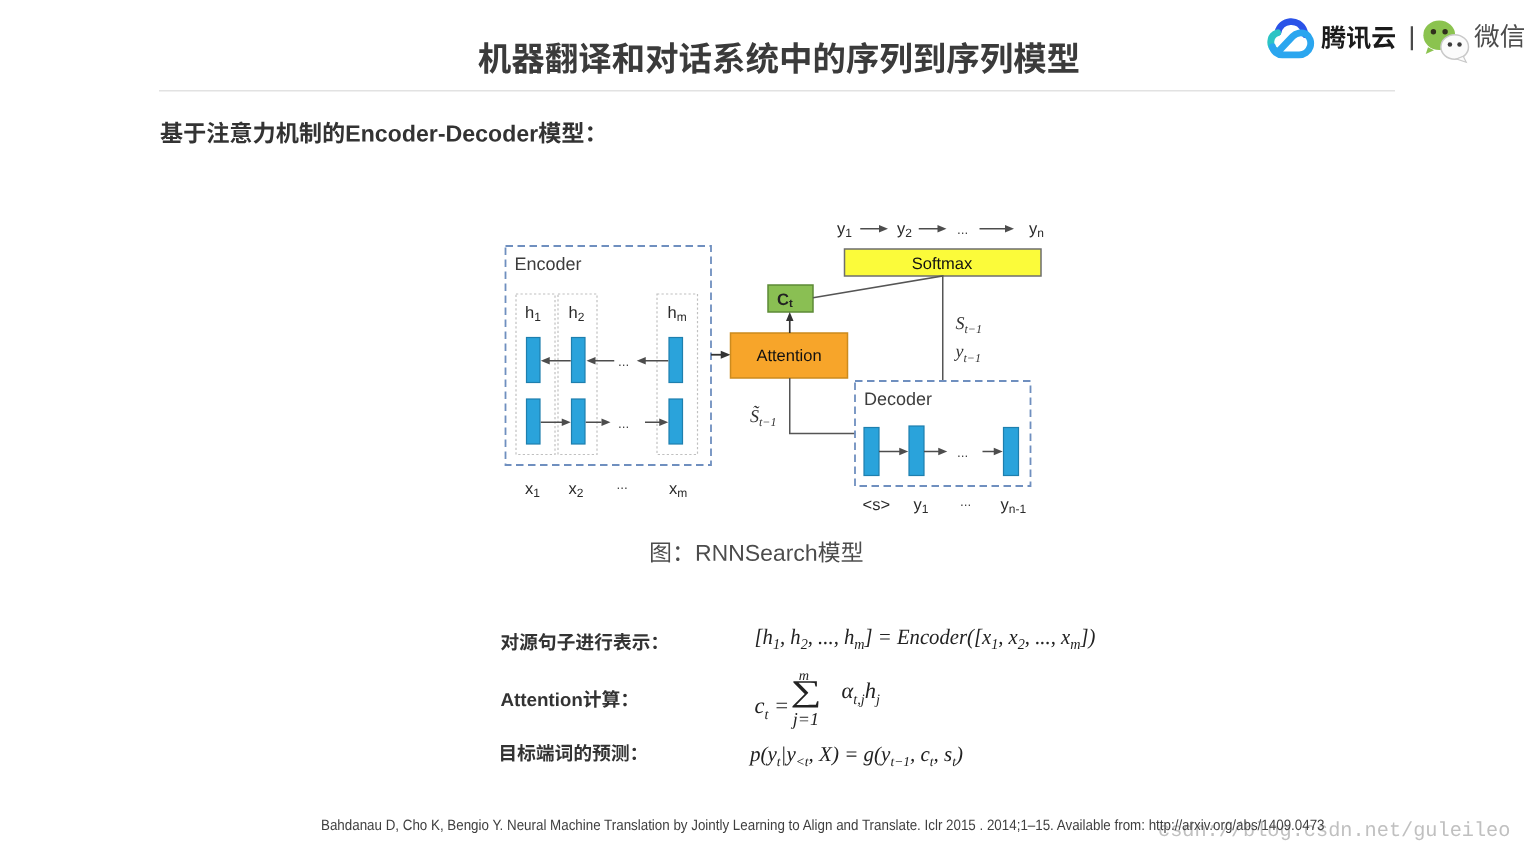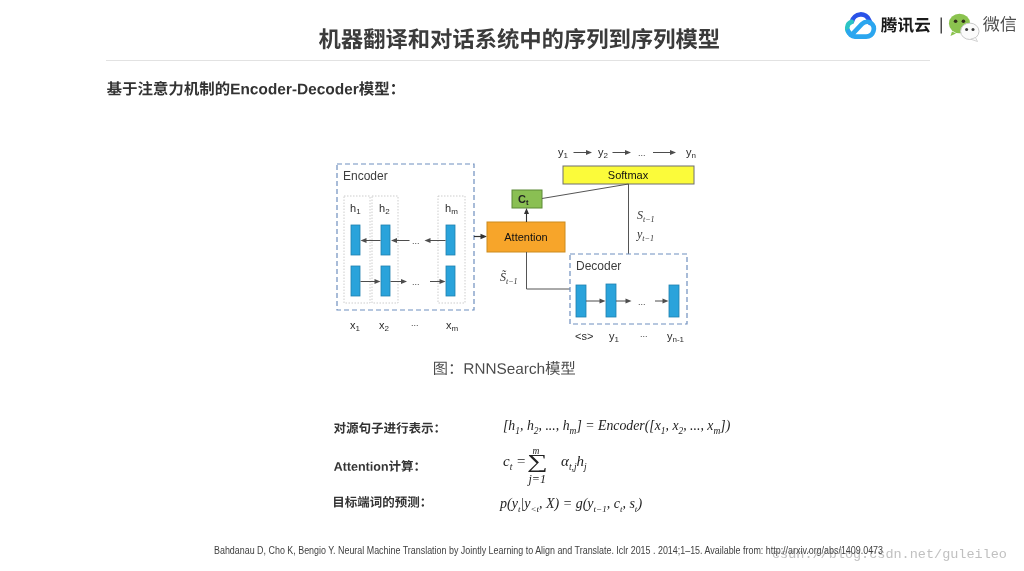--- a/index.html
+++ b/index.html
@@ -140,21 +140,21 @@
 <svg class="abs" style="left:333.0px; top:458.7px; overflow:visible;" width="86" height="14" viewBox="0 0 86 14" xmlns="http://www.w3.org/2000/svg">
     <path transform="translate(0.69 11.73)" d="M6.9 0.0 6.2 -2.2H2.9L2.1 0.0H0.3L3.4 -8.6H5.6L8.7 0.0ZM4.5 -7.3 4.5 -7.1Q4.4 -6.9 4.3 -6.6Q4.2 -6.4 3.3 -3.6H5.7L4.9 -6.0L4.6 -6.9Z M11.6 0.1Q10.8 0.1 10.4 -0.3Q10.0 -0.7 10.0 -1.6V-5.4H9.2V-6.6H10.1L10.6 -8.2H11.7V-6.6H13.0V-5.4H11.7V-2.0Q11.7 -1.5 11.9 -1.3Q12.1 -1.1 12.5 -1.1Q12.7 -1.1 13.0 -1.2V-0.1Q12.4 0.1 11.6 0.1Z M15.8 0.1Q15.0 0.1 14.6 -0.3Q14.2 -0.7 14.2 -1.6V-5.4H13.3V-6.6H14.3L14.8 -8.2H15.9V-6.6H17.1V-5.4H15.9V-2.0Q15.9 -1.5 16.1 -1.3Q16.2 -1.1 16.6 -1.1Q16.8 -1.1 17.2 -1.2V-0.1Q16.6 0.1 15.8 0.1Z M20.9 0.1Q19.4 0.1 18.6 -0.8Q17.8 -1.6 17.8 -3.3Q17.8 -5.0 18.7 -5.8Q19.5 -6.7 21.0 -6.7Q22.4 -6.7 23.1 -5.8Q23.9 -4.8 23.9 -3.0V-3.0H19.6Q19.6 -2.0 20.0 -1.5Q20.4 -1.0 21.0 -1.0Q21.9 -1.0 22.2 -1.8L23.8 -1.7Q23.1 0.1 20.9 0.1ZM20.9 -5.6Q20.3 -5.6 20.0 -5.2Q19.7 -4.8 19.7 -4.0H22.2Q22.2 -4.8 21.8 -5.2Q21.5 -5.6 20.9 -5.6Z M29.5 0.0V-3.7Q29.5 -5.4 28.3 -5.4Q27.7 -5.4 27.3 -4.9Q26.9 -4.4 26.9 -3.5V0.0H25.2V-5.1Q25.2 -5.7 25.2 -6.0Q25.1 -6.3 25.1 -6.6H26.8Q26.8 -6.5 26.8 -6.0Q26.8 -5.5 26.8 -5.3H26.9Q27.2 -6.0 27.7 -6.4Q28.3 -6.7 29.0 -6.7Q30.0 -6.7 30.6 -6.1Q31.2 -5.4 31.2 -4.2V0.0Z M34.5 0.1Q33.7 0.1 33.3 -0.3Q32.9 -0.7 32.9 -1.6V-5.4H32.1V-6.6H33.0L33.6 -8.2H34.6V-6.6H35.9V-5.4H34.6V-2.0Q34.6 -1.5 34.8 -1.3Q35.0 -1.1 35.4 -1.1Q35.6 -1.1 35.9 -1.2V-0.1Q35.3 0.1 34.5 0.1Z M37.0 -7.8V-9.1H38.7V-7.8ZM37.0 0.0V-6.6H38.7V0.0Z M46.7 -3.3Q46.7 -1.7 45.8 -0.8Q44.9 0.1 43.4 0.1Q41.8 0.1 40.9 -0.8Q40.1 -1.7 40.1 -3.3Q40.1 -4.9 40.9 -5.8Q41.8 -6.7 43.4 -6.7Q45.0 -6.7 45.9 -5.8Q46.7 -5.0 46.7 -3.3ZM44.9 -3.3Q44.9 -4.5 44.5 -5.0Q44.2 -5.5 43.4 -5.5Q41.9 -5.5 41.9 -3.3Q41.9 -2.2 42.2 -1.6Q42.6 -1.0 43.3 -1.0Q44.9 -1.0 44.9 -3.3Z M52.4 0.0V-3.7Q52.4 -5.4 51.2 -5.4Q50.6 -5.4 50.2 -4.9Q49.8 -4.4 49.8 -3.5V0.0H48.1V-5.1Q48.1 -5.7 48.1 -6.0Q48.1 -6.3 48.0 -6.6H49.7Q49.7 -6.5 49.7 -6.0Q49.7 -5.5 49.7 -5.3H49.8Q50.1 -6.0 50.6 -6.4Q51.2 -6.7 51.9 -6.7Q52.9 -6.7 53.5 -6.1Q54.1 -5.4 54.1 -4.2V0.0Z M56.3 -9.5C57.0 -8.9 57.9 -8.1 58.3 -7.6L59.4 -8.6C58.9 -9.2 57.9 -10.0 57.2 -10.5ZM55.3 -6.8V-5.3H57.1V-1.5C57.1 -0.9 56.7 -0.5 56.5 -0.3C56.7 -0.0 57.1 0.7 57.2 1.1C57.4 0.8 57.9 0.4 60.4 -1.4C60.3 -1.8 60.0 -2.4 59.9 -2.8L58.7 -1.9V-6.8ZM62.4 -10.6V-6.7H59.4V-5.1H62.4V1.1H64.0V-5.1H66.9V-6.7H64.0V-10.6Z M70.9 -5.5H76.5V-5.1H70.9ZM70.9 -4.2H76.5V-3.8H70.9ZM70.9 -6.8H76.5V-6.4H70.9ZM74.6 -10.7C74.4 -10.0 73.9 -9.3 73.4 -8.8V-9.8H70.6L70.9 -10.3L69.5 -10.7C69.1 -9.8 68.4 -8.8 67.6 -8.2C67.9 -8.0 68.5 -7.6 68.8 -7.4C69.2 -7.7 69.5 -8.2 69.9 -8.6H70.2C70.3 -8.3 70.5 -8.0 70.7 -7.7H69.4V-2.9H70.9V-2.1H67.9V-0.9H70.4C70.0 -0.6 69.3 -0.2 68.1 0.0C68.4 0.3 68.8 0.8 69.0 1.1C71.0 0.6 71.9 -0.1 72.3 -0.9H75.1V1.1H76.6V-0.9H79.3V-2.1H76.6V-2.9H78.1V-7.7H76.9L77.8 -8.1C77.7 -8.2 77.6 -8.4 77.4 -8.6H79.2V-9.8H75.8C75.9 -10.0 76.0 -10.2 76.0 -10.4ZM75.1 -2.1H72.4V-2.9H75.1ZM73.9 -7.7H71.2L72.0 -8.0C72.0 -8.2 71.8 -8.4 71.7 -8.6H73.2C73.1 -8.5 73.0 -8.4 72.8 -8.3C73.1 -8.1 73.6 -7.9 73.9 -7.7ZM74.3 -7.7C74.5 -8.0 74.8 -8.3 75.1 -8.6H75.7C76.0 -8.3 76.2 -8.0 76.4 -7.7Z M83.0 -5.9C83.6 -5.9 84.2 -6.4 84.2 -7.0C84.2 -7.7 83.6 -8.2 83.0 -8.2C82.3 -8.2 81.8 -7.7 81.8 -7.0C81.8 -6.4 82.3 -5.9 83.0 -5.9ZM83.0 0.1C83.6 0.1 84.2 -0.4 84.2 -1.1C84.2 -1.8 83.6 -2.3 83.0 -2.3C82.3 -2.3 81.8 -1.8 81.8 -1.1C81.8 -0.4 82.3 0.1 83.0 0.1Z" fill="#333333"></path>
   </svg>
 <svg class="abs" style="left:333.0px; top:495.3px; overflow:visible;" width="92" height="14" viewBox="0 0 92 14" xmlns="http://www.w3.org/2000/svg">
     <path transform="translate(-0.76 11.62)" d="M3.3 -5.6H9.1V-4.2H3.3ZM3.3 -7.1V-8.5H9.1V-7.1ZM3.3 -2.7H9.1V-1.3H3.3ZM1.8 -9.9V1.0H3.3V0.2H9.1V1.0H10.7V-9.9Z M18.3 -9.9V-8.5H23.9V-9.9ZM22.2 -3.9C22.7 -2.7 23.2 -1.0 23.3 0.1L24.7 -0.4C24.5 -1.5 24.0 -3.1 23.4 -4.4ZM18.3 -4.3C18.0 -3.0 17.5 -1.7 16.9 -0.8C17.2 -0.6 17.8 -0.2 18.0 -0.0C18.7 -1.0 19.3 -2.5 19.7 -4.0ZM17.8 -6.9V-5.5H20.2V-0.7C20.2 -0.5 20.2 -0.5 20.0 -0.5C19.8 -0.5 19.3 -0.5 18.8 -0.5C19.0 -0.1 19.2 0.6 19.2 1.1C20.1 1.1 20.7 1.0 21.2 0.8C21.6 0.5 21.7 0.1 21.7 -0.6V-5.5H24.6V-6.9ZM14.7 -10.6V-8.2H12.9V-6.8H14.4C14.1 -5.4 13.4 -3.7 12.7 -2.8C13.0 -2.4 13.3 -1.8 13.5 -1.4C13.9 -2.0 14.3 -3.0 14.7 -4.0V1.1H16.1V-4.8C16.5 -4.3 16.8 -3.7 17.0 -3.3L17.8 -4.5C17.6 -4.8 16.5 -6.1 16.1 -6.5V-6.8H17.6V-8.2H16.1V-10.6Z M25.8 -6.4C26.0 -5.1 26.2 -3.4 26.2 -2.2L27.4 -2.4C27.3 -3.6 27.1 -5.2 26.9 -6.6ZM29.9 -4.1V1.1H31.2V-2.8H31.9V1.0H33.0V-2.8H33.7V1.0H34.8V0.1C35.0 0.4 35.1 0.8 35.1 1.2C35.7 1.2 36.1 1.1 36.4 0.9C36.7 0.7 36.8 0.4 36.8 -0.1V-4.1H33.8L34.1 -4.9H37.0V-6.2H29.6V-4.9H32.4L32.2 -4.1ZM34.8 -2.8H35.5V-0.2C35.5 -0.1 35.5 -0.0 35.4 -0.0L34.8 -0.0ZM30.1 -10.0V-6.8H36.6V-10.0H35.2V-8.1H34.0V-10.6H32.6V-8.1H31.4V-10.0ZM26.6 -10.1C26.9 -9.6 27.2 -8.9 27.4 -8.4H25.5V-7.1H29.7V-8.4H27.8L28.7 -8.7C28.6 -9.2 28.2 -10.0 27.9 -10.5ZM28.2 -6.6C28.1 -5.2 27.9 -3.2 27.7 -2.0C26.8 -1.8 26.0 -1.6 25.4 -1.5L25.7 -0.0C26.9 -0.3 28.4 -0.6 29.8 -1.0L29.6 -2.4L28.8 -2.2C29.0 -3.4 29.3 -5.1 29.5 -6.5Z M38.6 -9.5C39.3 -8.9 40.1 -8.0 40.5 -7.5L41.5 -8.5C41.1 -9.0 40.2 -9.8 39.5 -10.4ZM42.3 -7.8V-6.6H47.1V-7.8ZM38.0 -6.8V-5.3H39.5V-1.6C39.5 -0.9 39.1 -0.3 38.8 -0.1C39.0 0.1 39.4 0.6 39.6 0.9C39.8 0.6 40.2 0.3 42.4 -1.4C42.3 -1.7 42.1 -2.3 42.0 -2.7L40.9 -1.9V-6.8ZM42.1 -10.1V-8.7H47.7V-0.6C47.7 -0.4 47.6 -0.3 47.4 -0.3C47.2 -0.3 46.4 -0.3 45.8 -0.4C46.0 0.0 46.2 0.7 46.2 1.1C47.3 1.1 48.0 1.1 48.5 0.9C49.0 0.6 49.1 0.2 49.1 -0.6V-10.1ZM44.0 -4.4H45.4V-2.8H44.0ZM42.7 -5.7V-0.8H44.0V-1.5H46.7V-5.7Z M56.7 -5.1C57.3 -4.2 58.1 -2.9 58.4 -2.2L59.7 -2.9C59.3 -3.7 58.5 -4.9 57.9 -5.7ZM57.3 -10.6C57.0 -9.1 56.4 -7.6 55.6 -6.5V-8.6H53.7C53.9 -9.1 54.1 -9.8 54.3 -10.4L52.7 -10.6C52.6 -10.0 52.5 -9.2 52.3 -8.6H50.9V0.8H52.3V-0.2H55.6V-6.1C56.0 -5.8 56.4 -5.5 56.6 -5.3C57.0 -5.9 57.4 -6.6 57.7 -7.3H60.4C60.3 -2.9 60.1 -1.0 59.7 -0.6C59.6 -0.4 59.4 -0.4 59.2 -0.4C58.9 -0.4 58.1 -0.4 57.3 -0.5C57.6 -0.1 57.8 0.6 57.8 1.0C58.5 1.0 59.3 1.0 59.8 1.0C60.3 0.9 60.6 0.8 61.0 0.3C61.5 -0.4 61.6 -2.4 61.8 -8.0C61.8 -8.2 61.8 -8.7 61.8 -8.7H58.3C58.5 -9.2 58.6 -9.8 58.8 -10.3ZM52.3 -7.3H54.3V-5.2H52.3ZM52.3 -1.5V-4.0H54.3V-1.5Z M70.6 -6.0V-3.7C70.6 -2.5 70.3 -0.9 67.5 0.0C67.8 0.3 68.2 0.8 68.4 1.1C71.5 -0.1 72.0 -2.0 72.0 -3.7V-6.0ZM71.5 -0.8C72.2 -0.2 73.2 0.6 73.7 1.2L74.7 0.2C74.2 -0.4 73.2 -1.2 72.5 -1.7ZM63.3 -7.3C63.9 -6.9 64.7 -6.4 65.3 -6.0H62.8V-4.7H64.7V-0.5C64.7 -0.4 64.6 -0.3 64.5 -0.3C64.3 -0.3 63.7 -0.3 63.2 -0.3C63.4 0.1 63.6 0.7 63.6 1.1C64.5 1.1 65.1 1.1 65.5 0.8C66.0 0.6 66.1 0.2 66.1 -0.5V-4.7H66.9C66.8 -4.1 66.6 -3.5 66.5 -3.1L67.6 -2.8C67.8 -3.6 68.2 -4.8 68.5 -5.8L67.5 -6.0L67.3 -6.0H66.8L67.1 -6.4C66.8 -6.6 66.5 -6.8 66.2 -7.0C66.9 -7.7 67.6 -8.7 68.1 -9.5L67.2 -10.2L67.0 -10.1H63.1V-8.8H66.0C65.8 -8.4 65.4 -8.0 65.1 -7.7L64.1 -8.2ZM68.6 -7.9V-1.9H70.0V-6.6H72.7V-1.9H74.2V-7.9H71.9L72.2 -8.8H74.6V-10.1H68.2V-8.8H70.6L70.5 -7.9Z M78.8 -10.0V-1.7H79.9V-8.9H82.1V-1.8H83.3V-10.0ZM85.6 -10.4V-0.4C85.6 -0.2 85.5 -0.1 85.3 -0.1C85.1 -0.1 84.5 -0.1 83.9 -0.2C84.1 0.2 84.3 0.8 84.3 1.1C85.2 1.1 85.8 1.0 86.2 0.8C86.6 0.6 86.8 0.3 86.8 -0.4V-10.4ZM83.9 -9.5V-1.8H85.0V-9.5ZM75.8 -9.4C76.5 -9.0 77.5 -8.5 77.9 -8.1L78.8 -9.3C78.3 -9.7 77.4 -10.2 76.7 -10.5ZM75.3 -6.1C76.0 -5.7 77.0 -5.2 77.4 -4.8L78.3 -6.0C77.8 -6.3 76.8 -6.9 76.2 -7.2ZM75.6 0.2 76.9 1.0C77.4 -0.2 78.0 -1.7 78.4 -3.0L77.2 -3.8C76.7 -2.4 76.0 -0.8 75.6 0.2ZM80.5 -8.2V-3.4C80.5 -2.0 80.2 -0.7 78.3 0.2C78.5 0.4 78.8 0.9 78.9 1.1C80.1 0.6 80.7 -0.1 81.1 -0.9C81.6 -0.3 82.3 0.5 82.6 1.0L83.5 0.4C83.2 -0.1 82.5 -0.9 81.9 -1.5L81.1 -1.0C81.5 -1.8 81.5 -2.6 81.5 -3.4V-8.2Z M90.6 -5.9C91.3 -5.9 91.8 -6.4 91.8 -7.0C91.8 -7.7 91.3 -8.2 90.6 -8.2C90.0 -8.2 89.4 -7.7 89.4 -7.0C89.4 -6.4 90.0 -5.9 90.6 -5.9ZM90.6 0.1C91.3 0.1 91.8 -0.4 91.8 -1.1C91.8 -1.8 91.3 -2.3 90.6 -2.3C90.0 -2.3 89.4 -1.8 89.4 -1.1C89.4 -0.4 90.0 0.1 90.6 0.1Z" fill="#333333"></path>
   </svg>
 
 <div class="abs" style="left:503px; top:417px; font-family:'Liberation Serif',serif; font-style:italic; font-size:14.6px; color:#222; transform:scaleX(0.945); transform-origin:0 0;">[h<sub style="font-size:10px;">1</sub>, h<sub style="font-size:10px;">2</sub>, ..., h<sub style="font-size:10px;">m</sub>] = Encoder([x<sub style="font-size:10px;">1</sub>, x<sub style="font-size:10px;">2</sub>, ..., x<sub style="font-size:10px;">m</sub>])</div>
 
 <div class="abs" style="left:503px; top:444px; width:90px; height:40px; font-family:'Liberation Serif',serif; font-style:italic; font-size:15px; color:#222;">
-  <span class="abs" style="left:0px; top:9px;">c<sub style="font-size:9.5px;">t</sub> =</span>
+  <span class="abs" style="left:0px; top:19px;">c<sub style="font-size:9.5px;">t</sub> =</span>
   <span class="abs" style="left:23.5px; top:7px; font-size:20px; font-style:normal; line-height:20px; display:inline-block; transform:scaleX(1.45); transform-origin:0 0;">∑</span>
   <span class="abs" style="left:29.5px; top:2.5px; font-size:9.5px; line-height:9px;">m</span>
   <span class="abs" style="left:25.5px; top:31px; font-size:12px; line-height:9px;">j=1</span>
   <span class="abs" style="left:58px; top:9px;">α<sub style="font-size:9.5px;">t,j</sub>h<sub style="font-size:9.5px;">j</sub></span>
 </div>
 
 <div class="abs" style="left:500px; top:496px; font-family:'Liberation Serif',serif; font-style:italic; font-size:14px; color:#222;text-align:right;">p(y<sub style="font-size:9px;">t</sub>|y<sub style="font-size:9px;">&lt;t</sub>, X) = g(y<sub style="font-size:9px;">t−1</sub>, c<sub style="font-size:9px;">t</sub>, s<sub style="font-size:9px;">t</sub>)</div>
 
 <div class="abs" style="left:772px; top:547px; font-family:'Liberation Mono',monospace; font-size:13.5px; color:rgba(185,185,185,0.9); white-space:nowrap;">csdn://blog.csdn.net/guleileo</div>
 

